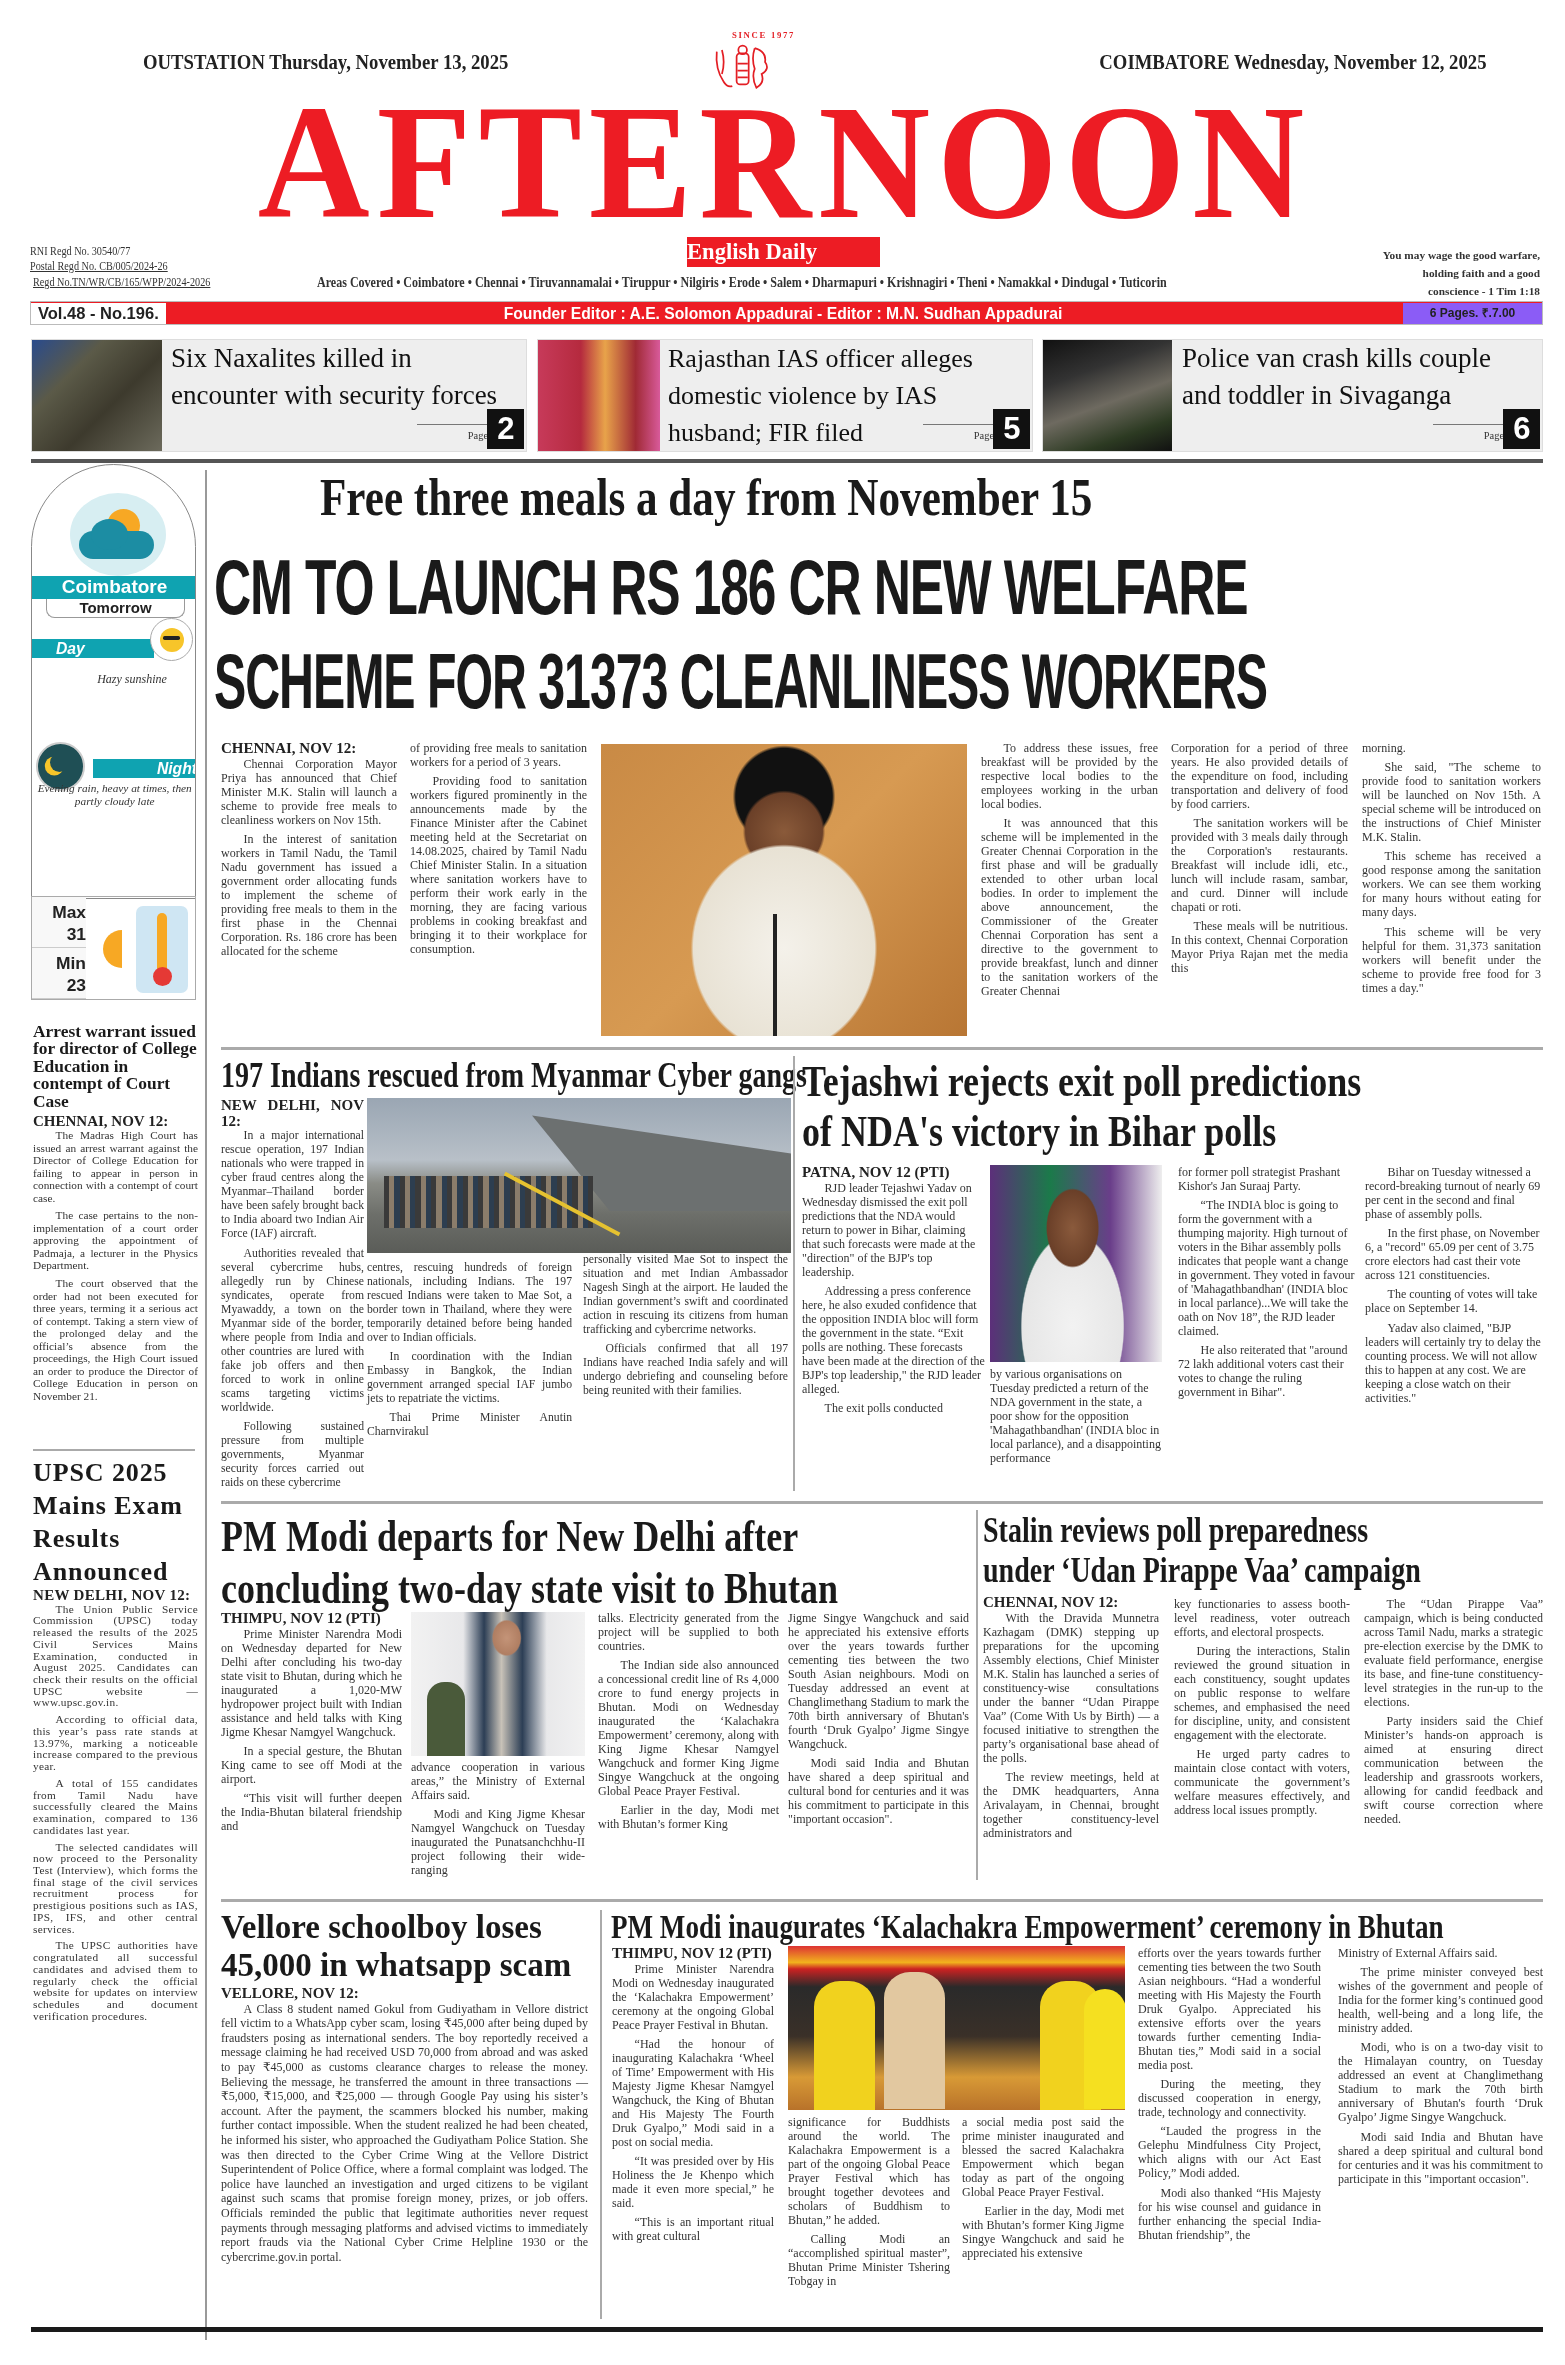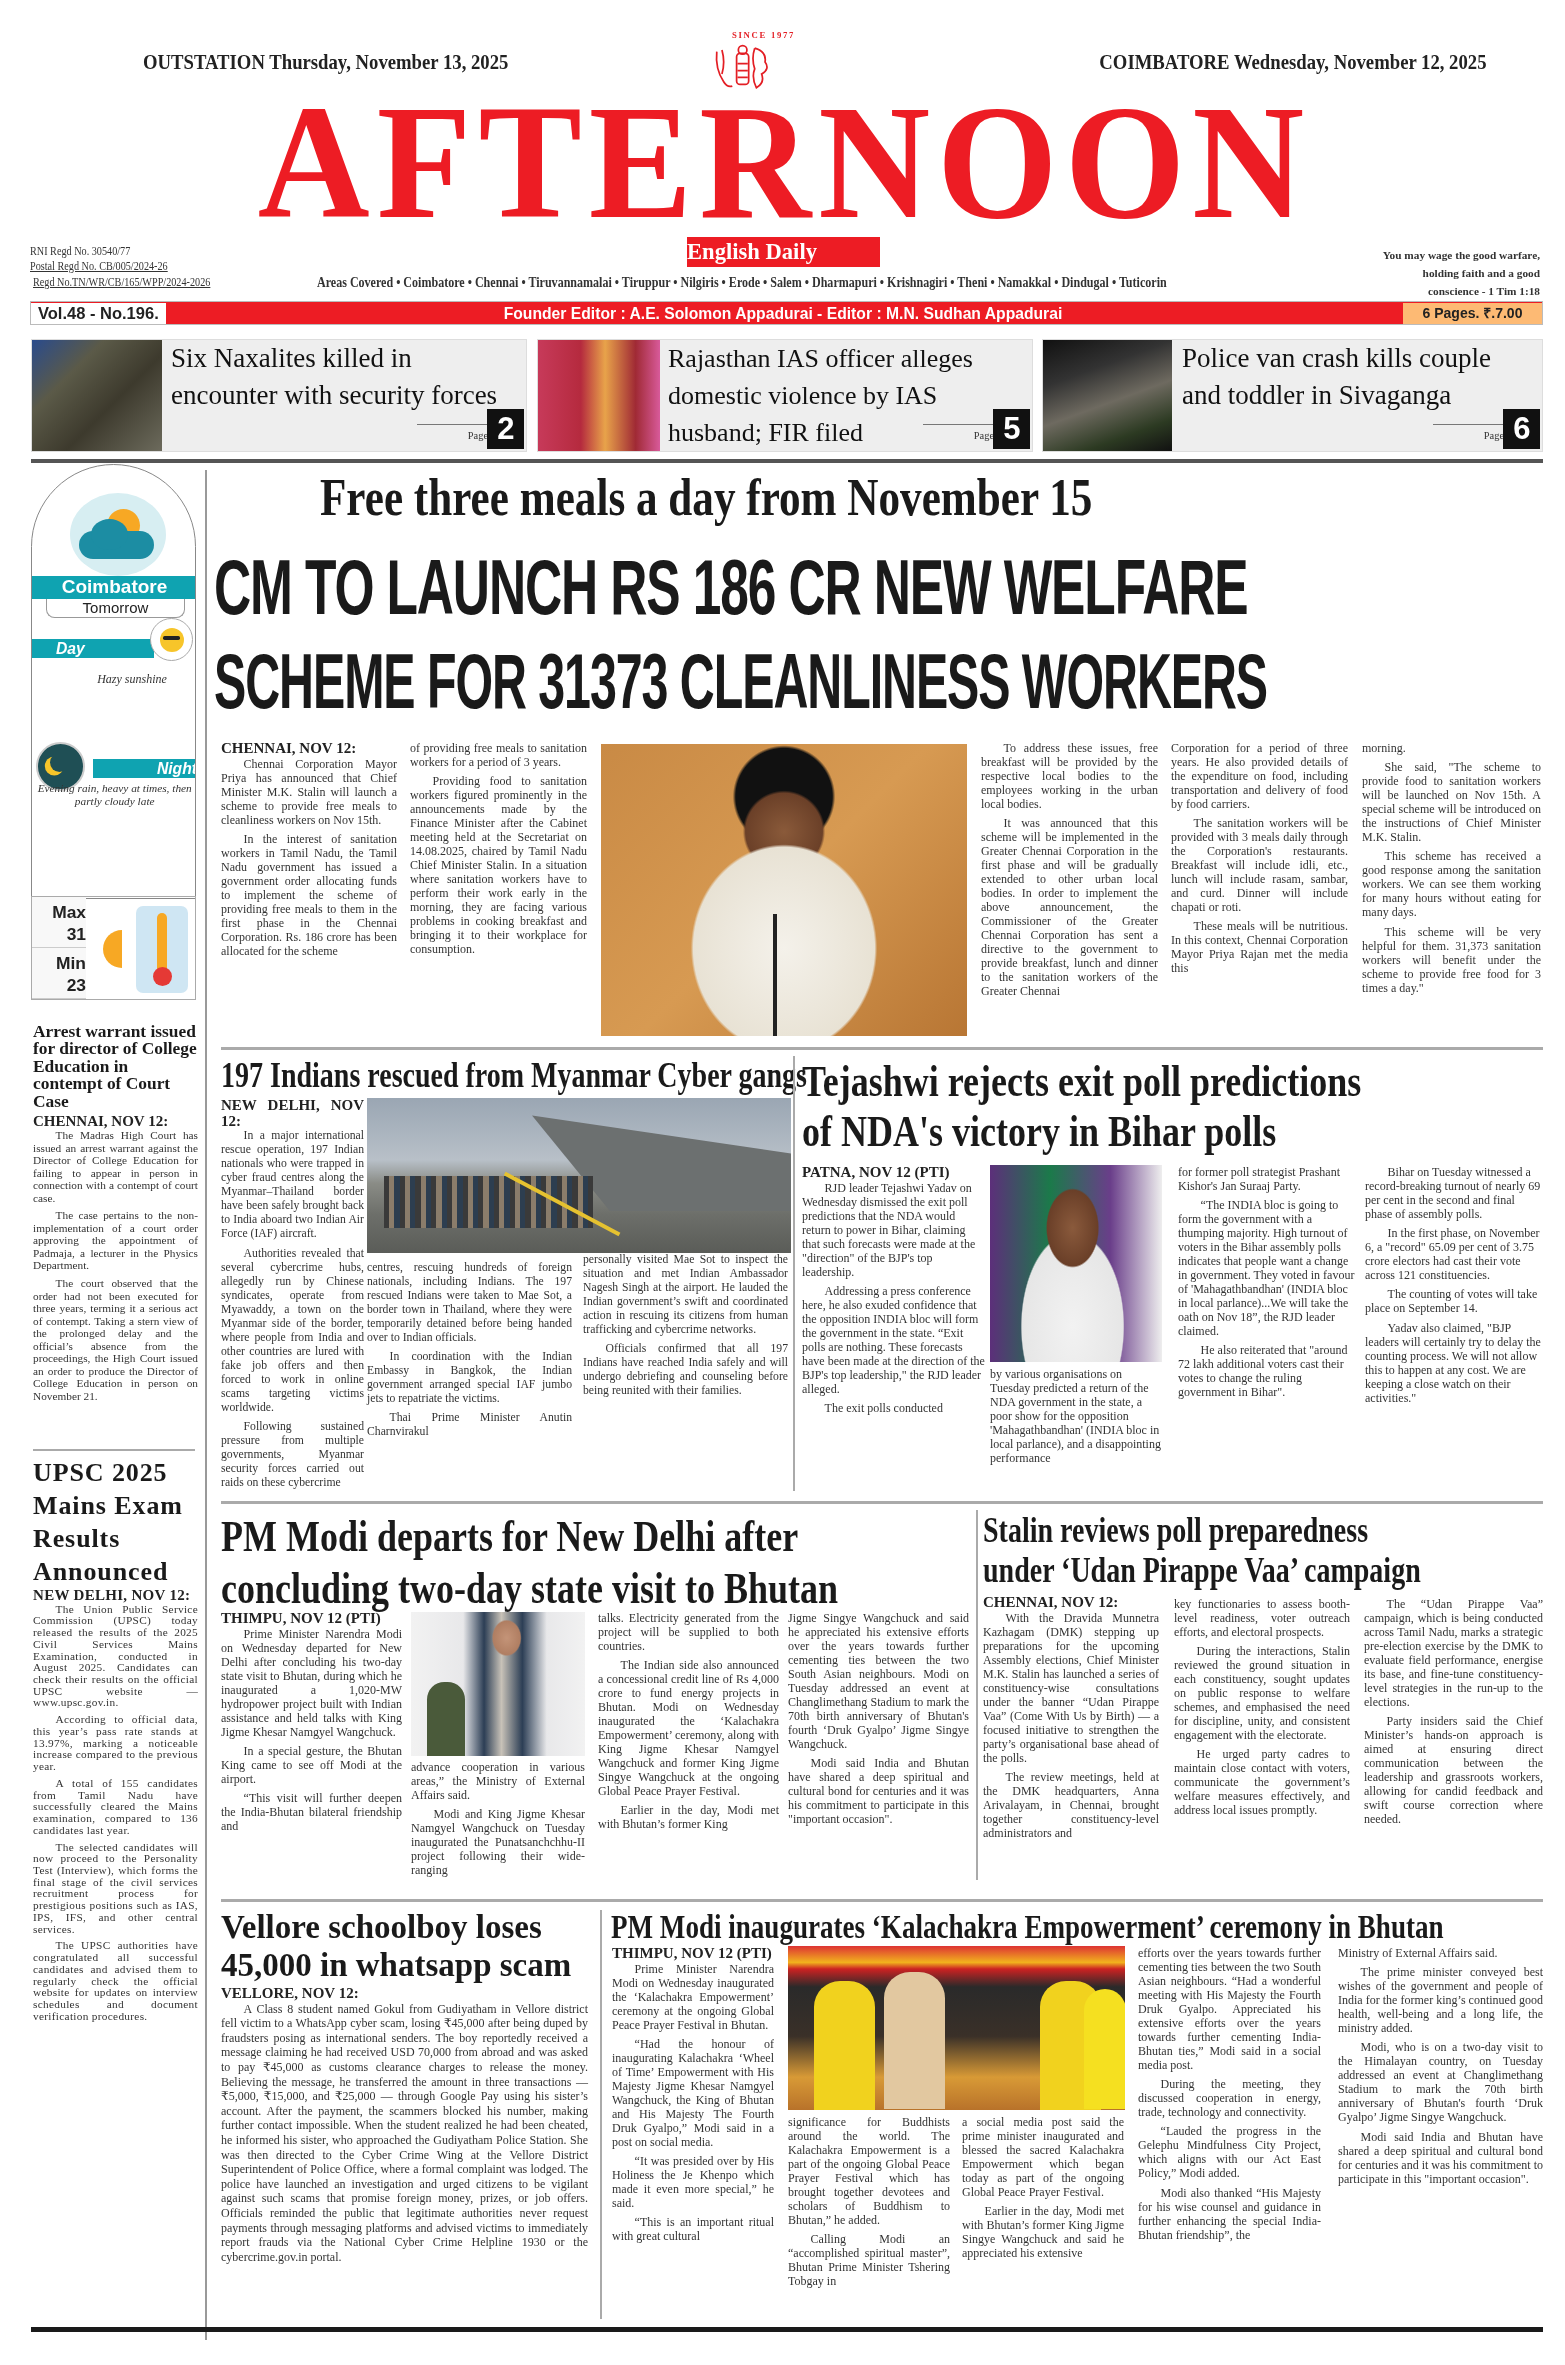--- a/index.html
+++ b/index.html
@@ -13,21 +13,21 @@
 .emblem{left:713px;top:43px;width:61px;height:50px}
 .logo{left:202px;top:97px;width:1165px;height:130px;text-align:center;color:#ed1c24;font-family:"Liberation Serif","DejaVu Serif",serif;font-weight:bold;font-size:155px;line-height:130px;letter-spacing:7px;transform:scaleY(1.05)}
 .english-daily{left:687px;top:237px;width:193px;height:30px;background:#ed1c24;color:#fff;font-weight:bold;font-size:22.6px;text-align:left;line-height:30px;font-family:"Liberation Serif",serif}
 .regd{left:30px;font-size:12px;color:#333;transform:scaleX(.85);transform-origin:left top;white-space:nowrap}
 .regd.u{text-decoration:underline}
 .areas{left:317px;top:275px;font-size:14px;font-weight:bold;color:#333;white-space:nowrap;transform:scaleX(.86);transform-origin:left top}
 .quote{left:1370px;top:246px;width:170px;text-align:right;font-size:11.3px;font-weight:bold;line-height:18px;color:#333}
 .redbar{left:30px;top:301px;width:1513px;height:24px;background:#ed1c24;border:0.9px solid #bbb}
 .vol{left:31px;top:303px;width:135px;height:21px;background:#fff;font-weight:bold;font-size:16.5px;line-height:21px;padding-left:7px;font-family:"Liberation Sans",sans-serif;transform-origin:left}
 .editors{left:174px;top:303px;width:1218px;text-align:center;color:#fff;font-weight:bold;font-family:"Liberation Sans",sans-serif;font-size:15.7px;line-height:21px}
-.pages{left:1403px;top:303px;width:139px;height:21px;background:#fdba74;font-weight:bold;font-size:14px;line-height:21px;text-align:center;font-family:"Liberation Sans",sans-serif}
+.pages{left:1403px;top:303px;width:139px;height:21px;background:#8b5cf6;font-weight:bold;font-size:12px;line-height:21px;text-align:center;font-family:"Liberation Sans",sans-serif}
 
 .teaser{top:339px;height:113px;background:#eeeeee;border:0.9px solid #ddd}
 .teaser .pic{position:absolute;left:0;top:0;width:130px;height:111px}
 .teaser .txt{position:absolute;left:139px;top:0;width:330px;font-size:27px;line-height:37px;color:#111;font-family:"Liberation Serif",serif}
 .teaser .pg{position:absolute;right:38px;bottom:10.4px;font-size:10.4px;color:#333}
 .teaser .pgline{position:absolute;right:39px;bottom:26px;width:70px;height:0.9px;background:#777}
 .teaser .num{position:absolute;right:1.7px;bottom:1.7px;width:37px;height:40px;background:#111;color:#fff;font-weight:bold;font-size:31px;text-align:center;line-height:40px;font-family:"Liberation Sans",sans-serif}
 .rule{background:#555}
 
 .wx{left:31px;top:464px;width:165px;height:435px;border:0.9px solid #888;border-radius:83px 83px 0 0;overflow:hidden;background:#fff}
@@ -99,21 +99,21 @@
 </div>
 <div class="abs rule" style="left:31px;top:459px;width:1512px;height:3.5px"></div>
 
 <div class="abs wx">
   <div class="circ">
     <div class="sun" style="left:37px;top:15.7px;width:33px;height:33px"></div>
     <div class="cloud" style="left:8.7px;top:38px;width:75px;height:28px"></div>
     <div class="cloud" style="left:21px;top:26px;width:37px;height:31px;border-radius:50%"></div>
   </div>
   <div class="wx-band" style="top:111px;font-size:19px;text-align:center;line-height:22.6px">Coimbatore</div>
-  <div style="position:absolute;left:14px;top:134px;width:139px;height:19px;border:0.9px solid #999;border-top:none;border-radius:0 0 8.7px 8.7px;text-align:center;font-family:'Liberation Sans',sans-serif;font-weight:normal;font-size:15px;line-height:17.4px">Tomorrow</div>
+  <div style="position:absolute;left:14px;top:134px;width:139px;height:19px;border:0.9px solid #999;border-top:none;border-radius:0 0 8.7px 8.7px;text-align:center;font-family:'Liberation Sans',sans-serif;font-weight:bold;font-size:15px;line-height:17.4px">Tomorrow</div>
   <div class="wx-band" style="top:174px;width:122px;height:19px;font-style:italic;font-size:15.7px;line-height:19px;padding-left:24px">Day</div>
   <div style="position:absolute;left:118px;top:153px;width:43px;height:43px;border-radius:50%;border:0.9px solid #aaa;background:#fff">
     <div class="sun" style="left:8.7px;top:8.7px;width:24px;height:24px;background:#f7c52a"></div>
     <div style="position:absolute;left:12px;top:16.5px;width:17.4px;height:4.3px;background:#222;border-radius:1.7px"></div>
   </div>
   <div class="wx-sm" style="left:52px;top:207px;width:96px">Hazy sunshine</div>
   <div class="wx-band" style="top:294px;left:61px;width:104px;height:19px;font-style:italic;font-size:15.7px;line-height:19px;text-align:right">Night</div>
   <div style="position:absolute;left:3.5px;top:277px;width:49px;height:49px;border-radius:50%;border:2.6px solid #ccc;background:#1f4f55">
     <div style="position:absolute;left:12px;top:8.7px;width:19px;height:19px;border-radius:50%;box-shadow:-5.2px 3.5px 0 0 #f7c52a"></div>
   </div>

